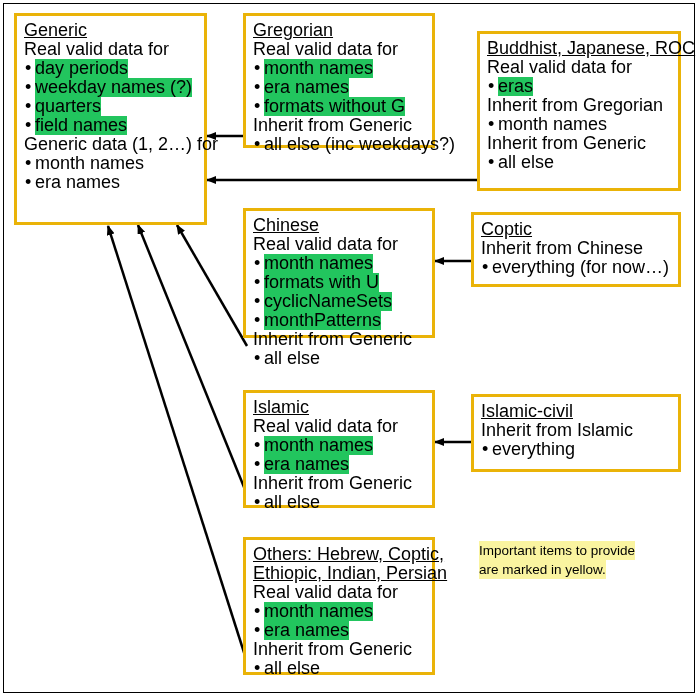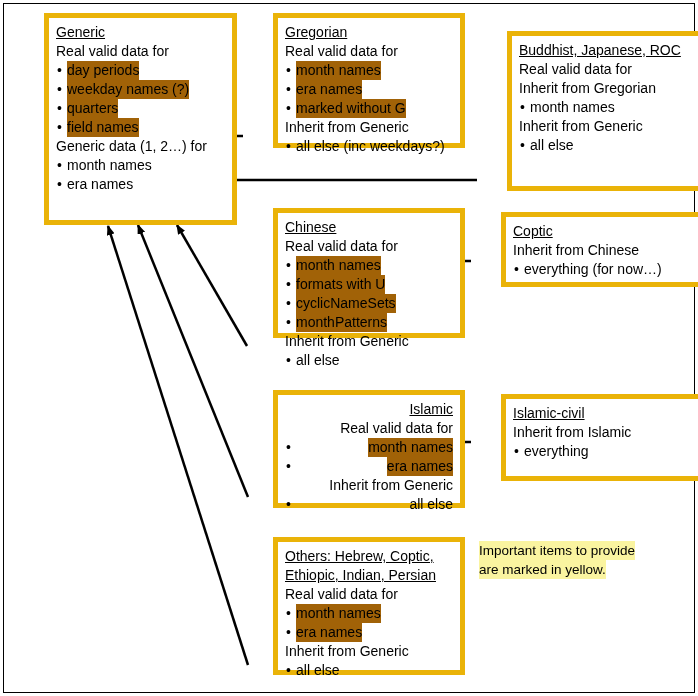--- a/index.html
+++ b/index.html
@@ -22,28 +22,27 @@
     position: absolute;
     left: 3px;
     top: 3px;
     width: 692px;
     height: 690px;
     border: 1px solid #000000;
     box-sizing: border-box;
   }
   .box {
     position: absolute;
-    border: 5px solid #eab308;
+    border: 3px solid #eab308;
     background: #ffffff;
     box-sizing: border-box;
     padding: 5px 7px 4px 7px;
-    font-size: 14px;
+    font-size: 18px;
     line-height: 19px;
     color: #000000;
-    margin-left: 30px;
   }
   .title {
     text-decoration: underline;
     white-space: nowrap;
   }
   .plain {
     white-space: nowrap;
   }
   .bullet {
     white-space: nowrap;
@@ -51,21 +50,21 @@
     position: relative;
   }
   .bullet::before {
     content: "\2022";
     position: absolute;
     left: 1px;
     top: 0;
   }
   .hl-line {
     display: inline-block;
-    background: #a16207;
+    background: #22c55e;
   }
   .note-box {
     position: absolute;
     font-size: 13.5px;
     line-height: 19px;
     color: #000000;
   }
   .note-box div {
     background: #faf4a0;
     display: inline-block;
@@ -119,28 +118,29 @@
     <div class="plain">Generic data (1, 2…) for</div>
     <div class="bullet"><span>month names</span></div>
     <div class="bullet"><span>era names</span></div>
   </div>
 
   <div class="box" style="left:243px; top:13px; width:192px; height:135px;">
     <div class="title">Gregorian</div>
     <div class="plain">Real valid data for</div>
     <div class="bullet"><span class="hl-line">month names</span></div>
     <div class="bullet"><span class="hl-line">era names</span></div>
-    <div class="bullet"><span class="hl-line">marked without G</span></div>
+    <div class="bullet"><span class="hl-line">formats without G</span></div>
     <div class="plain">Inherit from Generic</div>
     <div class="bullet"><span>all else (inc weekdays?)</span></div>
   </div>
 
   <div class="box" style="left:477px; top:31px; width:204px; height:160px;">
     <div class="title">Buddhist, Japanese, ROC</div>
     <div class="plain">Real valid data for</div>
+    <div class="bullet"><span class="hl-line">eras</span></div>
     <div class="plain">Inherit from Gregorian</div>
     <div class="bullet"><span>month names</span></div>
     <div class="plain">Inherit from Generic</div>
     <div class="bullet"><span>all else</span></div>
   </div>
 
   <div class="box" style="left:243px; top:208px; width:192px; height:130px;">
     <div class="title">Chinese</div>
     <div class="plain">Real valid data for</div>
     <div class="bullet"><span class="hl-line">month names</span></div>
@@ -150,30 +150,30 @@
     <div class="plain">Inherit from Generic</div>
     <div class="bullet"><span>all else</span></div>
   </div>
 
   <div class="box" style="left:471px; top:212px; width:210px; height:75px;">
     <div class="title">Coptic</div>
     <div class="plain">Inherit from Chinese</div>
     <div class="bullet"><span>everything (for now…)</span></div>
   </div>
 
-  <div class="box" style="left:243px; top:390px; width:192px; height:118px;text-align:right;">
+  <div class="box" style="left:243px; top:390px; width:192px; height:118px;">
     <div class="title">Islamic</div>
     <div class="plain">Real valid data for</div>
     <div class="bullet"><span class="hl-line">month names</span></div>
     <div class="bullet"><span class="hl-line">era names</span></div>
     <div class="plain">Inherit from Generic</div>
     <div class="bullet"><span>all else</span></div>
   </div>
 
-  <div class="box" style="left:471px; top:394px; width:210px; height:87px;">
+  <div class="box" style="left:471px; top:394px; width:210px; height:78px;">
     <div class="title">Islamic-civil</div>
     <div class="plain">Inherit from Islamic</div>
     <div class="bullet"><span>everything</span></div>
   </div>
 
   <div class="box" style="left:243px; top:537px; width:192px; height:138px;">
     <div class="title">Others: Hebrew, Coptic,</div>
     <div class="title">Ethiopic, Indian, Persian</div>
     <div class="plain">Real valid data for</div>
     <div class="bullet"><span class="hl-line">month names</span></div>

